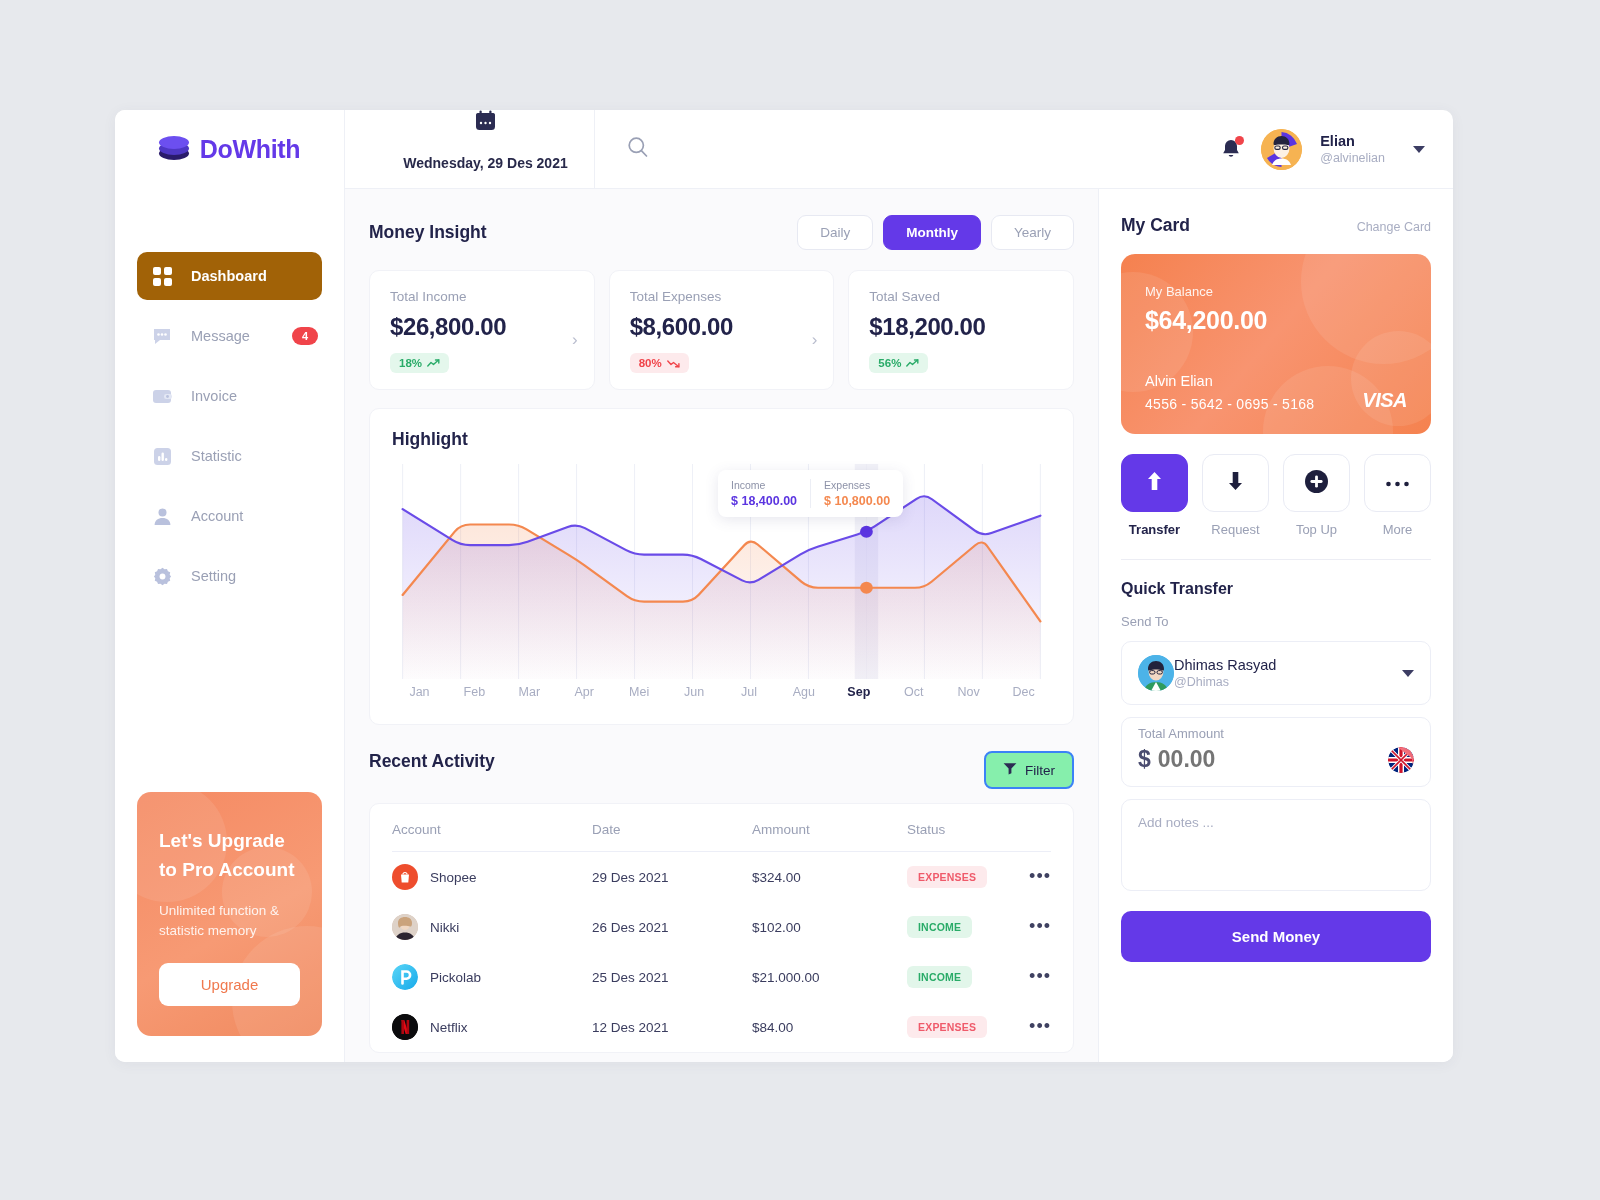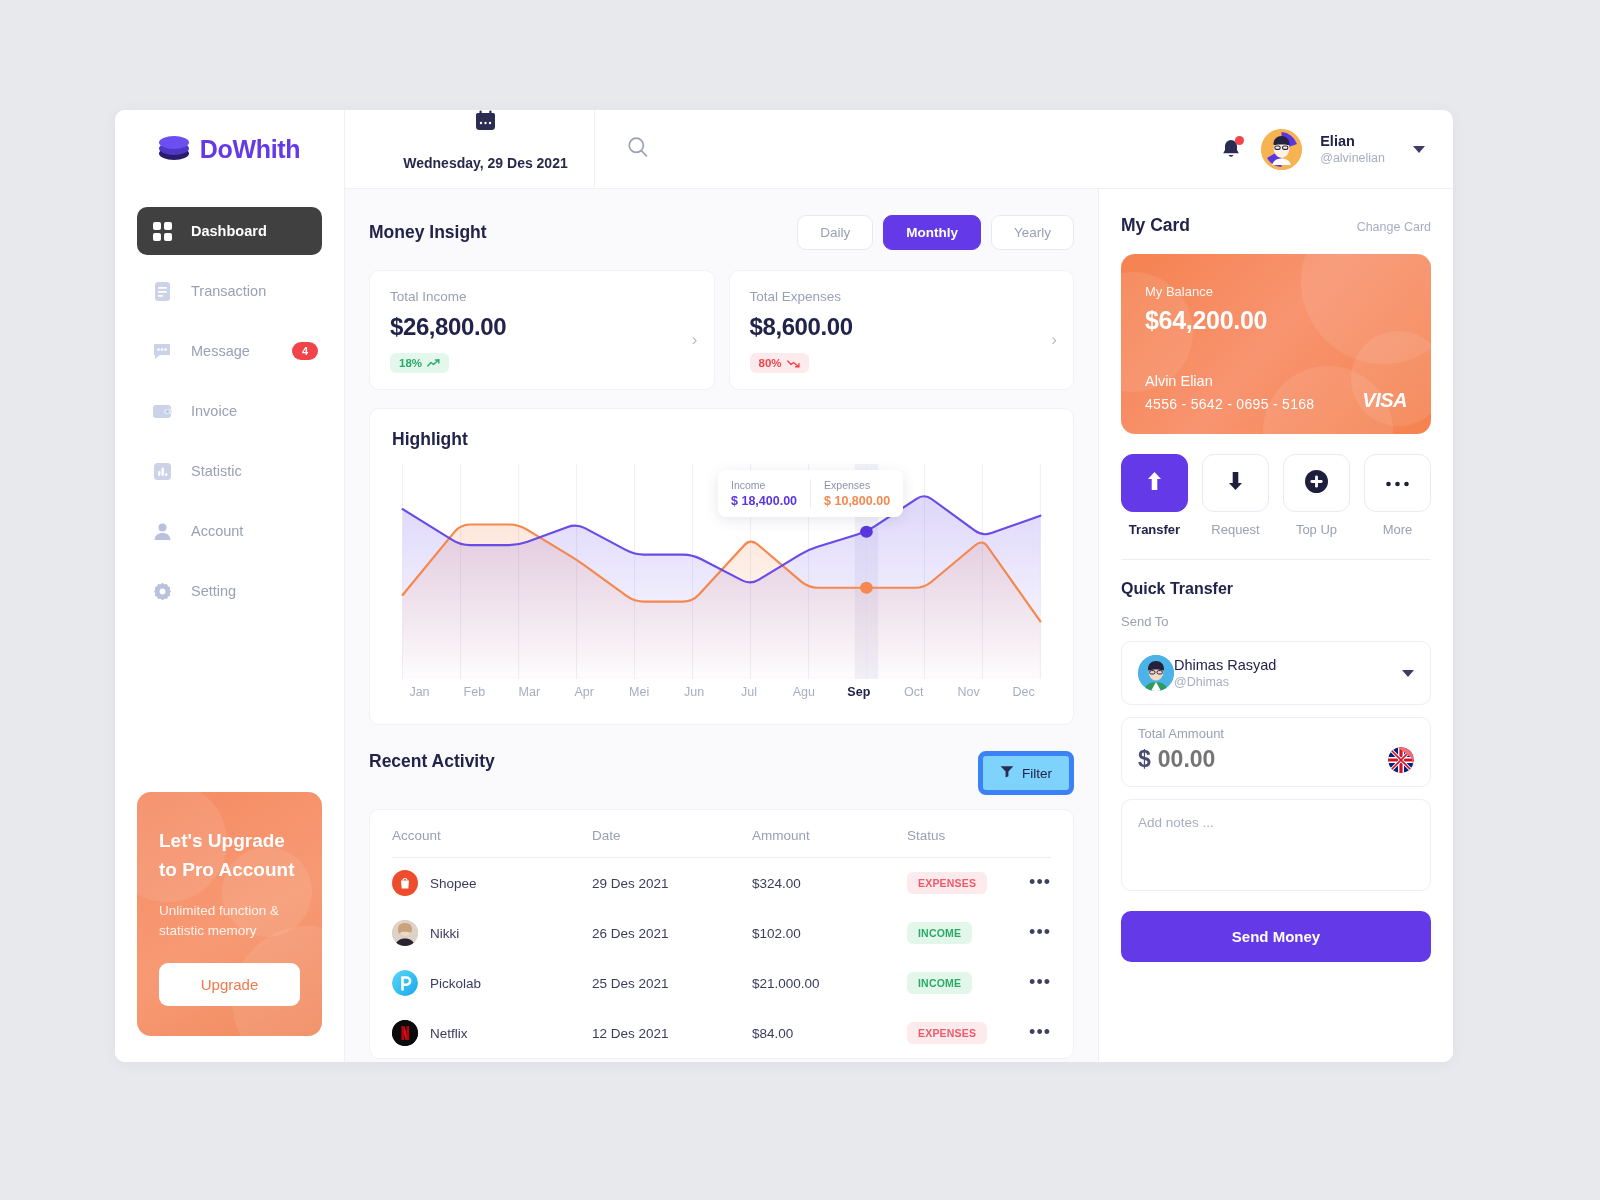--- a/index.html
+++ b/index.html
@@ -48,21 +48,21 @@
   .nav { padding: 18px 22px 0 22px; }
   .nav-item {
     display: flex; align-items: center;
     height: 48px;
     border-radius: 10px;
     padding: 0 14px;
     margin-bottom: 12px;
     position: relative;
     cursor: pointer;
   }
-  .nav-item.active { background: #404040; }
+  .nav-item.active { background: #a16207; margin-top: 45px; }
   .nav-ico { width: 22px; height: 22px; flex: 0 0 22px; margin-right: 18px;
              display: flex; align-items: center; justify-content: center; }
   .nav-label { font-size: 14.5px; color: #9aa0b5; }
   .nav-item.active .nav-label { color: #fff; font-weight: bold; font-size: 14.5px; }
   .badge-count {
     position: absolute; right: 4px;
     background: #f0444a; color: #fff;
     font-size: 11px; font-weight: bold;
     border-radius: 9px; padding: 3px 10px;
   }
@@ -192,21 +192,21 @@
   .tt-col { padding: 0 13px; }
   .tt-col + .tt-col { border-left: 1px solid #eceef5; }
   .tt-label { font-size: 10.5px; color: #8d92a8; margin-bottom: 3px; }
   .tt-val { font-size: 12.5px; font-weight: bold; }
   .tt-val.income { color: #5b35e0; }
   .tt-val.expense { color: #f4884f; }
 
   .activity-head { display: flex; align-items: flex-start; justify-content: space-between; margin-top: 26px; }
   .filter-btn {
     display: flex; align-items: center; gap: 8px;
-    border: 5px solid #3b82f6; background: #7dd3fc;
+    border: 2px solid #3b82f6; background: #86efac;
     border-radius: 8px; padding: 9px 17px;
     font-size: 13.5px; color: #22234a; font-family: inherit; cursor: pointer;
   }
   .table { background: #fff; border: 1px solid #f1f2f7; border-radius: 10px;
            margin-top: 14px; padding: 0 22px; }
   .thead { display: flex; padding: 18px 0 14px 0; border-bottom: 1px solid #eceef7; }
   .th { font-size: 13.5px; color: #9aa0b5; }
   .tr { display: flex; align-items: center; padding: 12px 0; }
   .c-acct { flex: 0 0 200px; display: flex; align-items: center; gap: 12px; }
   .c-date { flex: 0 0 160px; }
@@ -319,31 +319,20 @@
           <svg width="19" height="19" viewBox="0 0 19 19">
               <rect x="0" y="0" width="8" height="8" rx="2" fill="#fff"></rect>
               <rect x="11" y="0" width="8" height="8" rx="2" fill="#fff"></rect>
               <rect x="0" y="11" width="8" height="8" rx="2" fill="#fff"></rect>
               <rect x="11" y="11" width="8" height="8" rx="2" fill="#fff"></rect>
             </svg>
         </span>
         <span class="nav-label">Dashboard</span>
       </div>
 
-      <div class="nav-item">
-        <span class="nav-ico">
-          <svg width="19" height="19" viewBox="0 0 19 19">
-              <rect x="2" y="0" width="15" height="19" rx="3" fill="#ccd2e8"></rect>
-              <rect x="5" y="5" width="9" height="1.8" rx="0.9" fill="#fff"></rect>
-              <rect x="5" y="9" width="9" height="1.8" rx="0.9" fill="#fff"></rect>
-              <rect x="5" y="13" width="5" height="1.8" rx="0.9" fill="#fff"></rect>
-            </svg>
-        </span>
-        <span class="nav-label">Transaction</span>
-      </div>
 
       <div class="nav-item">
         <span class="nav-ico">
           <svg width="20" height="19" viewBox="0 0 20 19">
               <path d="M2 2h16v11H8l-5 4v-4H2z" fill="#ccd2e8"></path>
               <circle cx="6.5" cy="7.5" r="1.3" fill="#fff"></circle>
               <circle cx="10" cy="7.5" r="1.3" fill="#fff"></circle>
               <circle cx="13.5" cy="7.5" r="1.3" fill="#fff"></circle>
             </svg>
         </span>
@@ -495,20 +484,31 @@
             <span class="pill down">
               <span>80%</span>
               <svg width="13" height="9" viewBox="0 0 13 9">
                   <polyline points="0.8,2 4,5.5 6.5,3.5 11.5,7.5" fill="none" stroke="#f0444a" stroke-width="1.4" stroke-linecap="round" stroke-linejoin="round"></polyline>
                   <polyline points="8.6,7.8 11.9,7.8 11.9,4.8" fill="none" stroke="#f0444a" stroke-width="1.4" stroke-linecap="round"></polyline>
                 </svg>
             </span>
             <span class="stat-chev">›</span>
           </div>
 
+          <div class="stat">
+            <div class="stat-label">Total Saved</div>
+            <div class="stat-value">$18,200.00</div>
+            <span class="pill up">
+              <span>56%</span>
+              <svg width="13" height="9" viewBox="0 0 13 9">
+                  <polyline points="0.8,7 4,3.5 6.5,5.5 11.5,1" fill="none" stroke="#29ab68" stroke-width="1.4" stroke-linecap="round" stroke-linejoin="round"></polyline>
+                  <polyline points="8.5,1 11.8,1 11.8,4" fill="none" stroke="#29ab68" stroke-width="1.4" stroke-linecap="round"></polyline>
+                </svg>
+            </span>
+          </div>
         </div>
 
         <div class="card-block">
           <div class="sec-title">Highlight</div>
           <div class="chart-area">
             <svg class="chart-svg" id="chart" viewBox="0 0 620 215" preserveAspectRatio="none">
               <defs>
                 <linearGradient id="gIncome" x1="0" y1="0" x2="0" y2="1">
                   <stop offset="0%" stop-color="#6a4be8" stop-opacity="0.22"></stop>
                   <stop offset="100%" stop-color="#6a4be8" stop-opacity="0.01"></stop>

